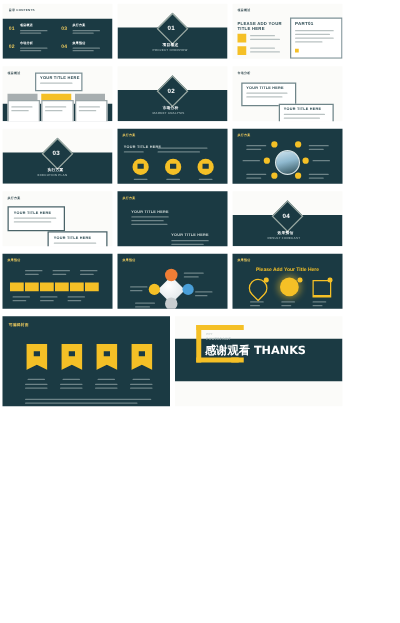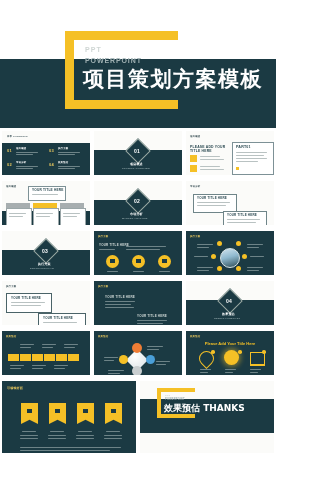--- a/index.html
+++ b/index.html
@@ -51,27 +51,20 @@
   .thx-t1{position:absolute;left:25px;top:13px;color:#c8d0ce;font-size:2.4px;font-weight:bold;letter-spacing:.2px;}
   .thx-t2{position:absolute;left:25px;top:17px;color:#9fb0b2;font-size:2.6px;font-weight:bold;letter-spacing:.2px;}
   .thx-main{position:absolute;left:24px;top:21px;color:#fff;font-size:9px;font-weight:bold;white-space:nowrap;
             font-family:"DejaVu Sans",sans-serif;}
 </style>
 </head>
 <body>
 
 <div class="page">
 
-  <div class="banner">
-    <div class="banner-teal"></div>
-    <div class="bracket"></div>
-    <div class="ban-ppt">PPT</div>
-    <div class="ban-pp">POWERPOINT</div>
-    <div class="ban-title">项目策划方案模板</div>
-  </div>
 
   <div class="grid">
 
     <div class="row">
 
       <div class="cell">
         <div class="sl light">
           <div class="slab lbl-l" style="left:5px;top:4px;">目录 CONTENTS</div>
           <div style="position:absolute;left:0;top:12px;width:88px;height:32px;background:#1b3a43;"></div>
           <div class="slab lbl-d" style="left:5px;top:17px;font-size:4px;">01</div>
@@ -364,19 +357,19 @@
           <div class="tinyline d" style="position:absolute;left:18px;top:69px;width:90px;"></div>
         </div>
       </div>
 
       <div class="cell" style="width:138px;height:78px;">
         <div class="sl light">
           <div class="thx-teal"></div>
           <div class="thx-br"></div>
           <div class="thx-t1">PPT</div>
           <div class="thx-t2">POWERPOINT</div>
-          <div class="thx-main">效果预估 THANKS</div>
+          <div class="thx-main">感谢观看 THANKS</div>
         </div>
       </div>
     </div>
 
   </div>
 </div>
 
 </body></html>

